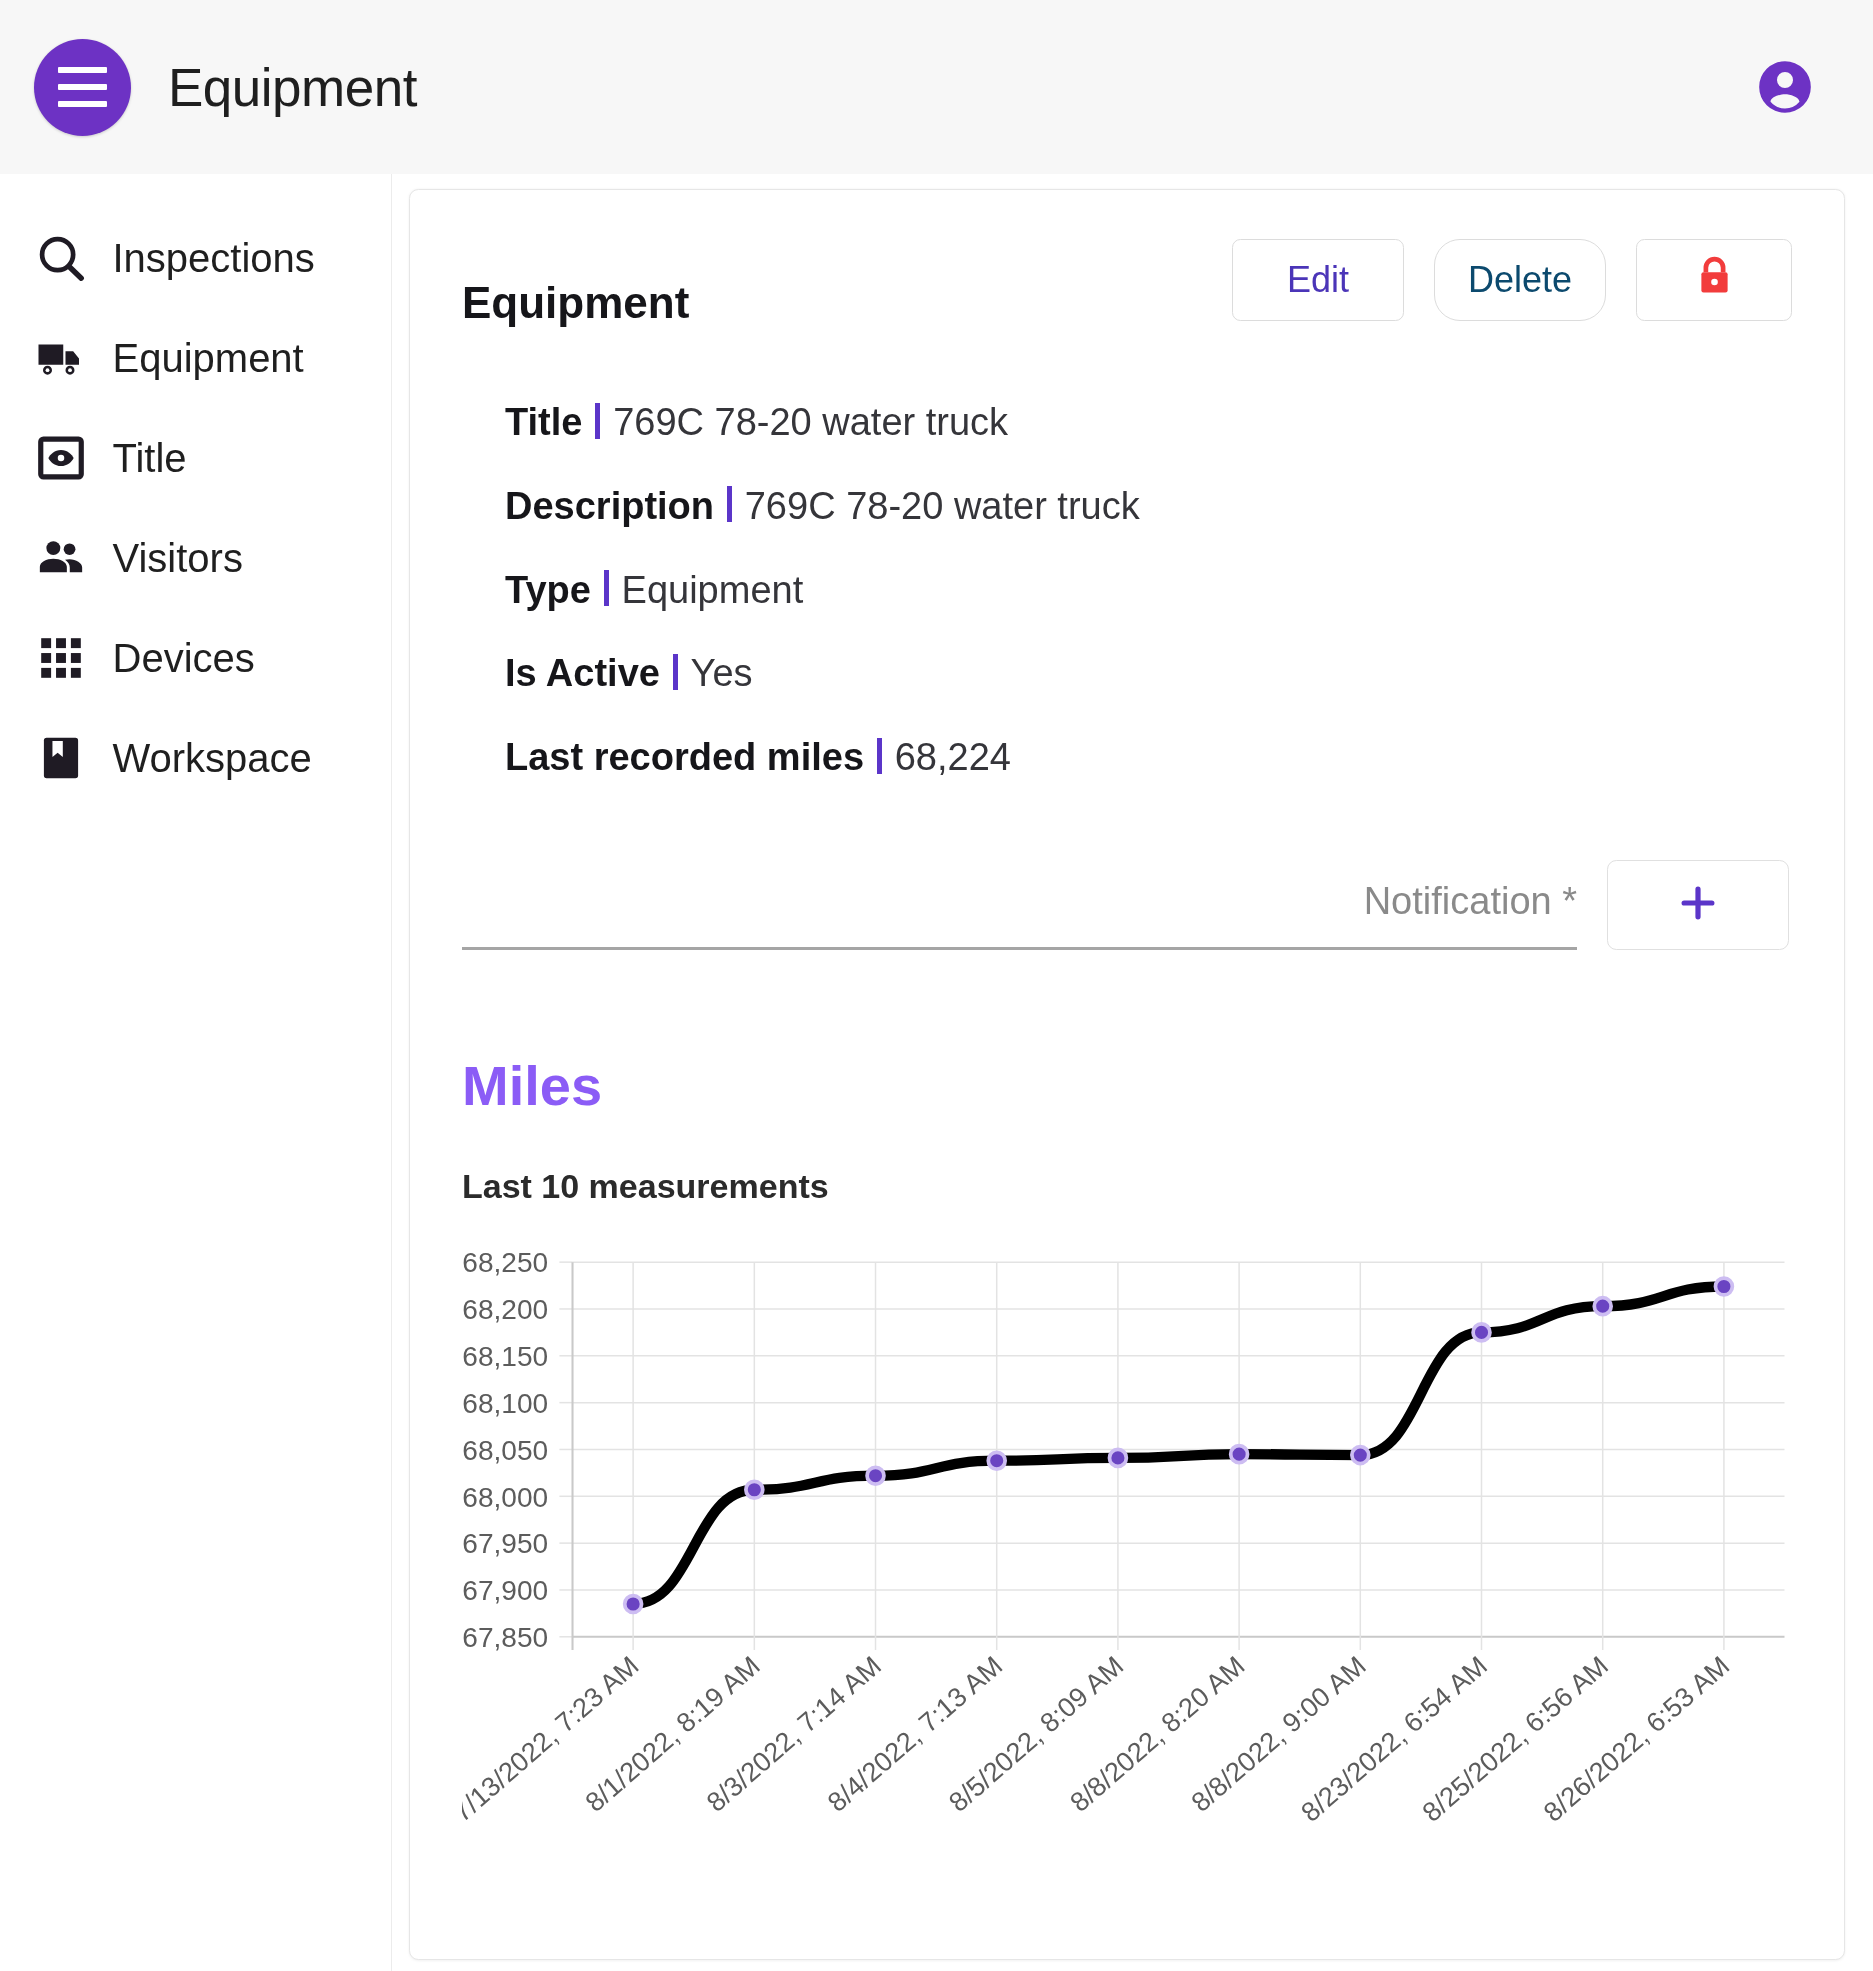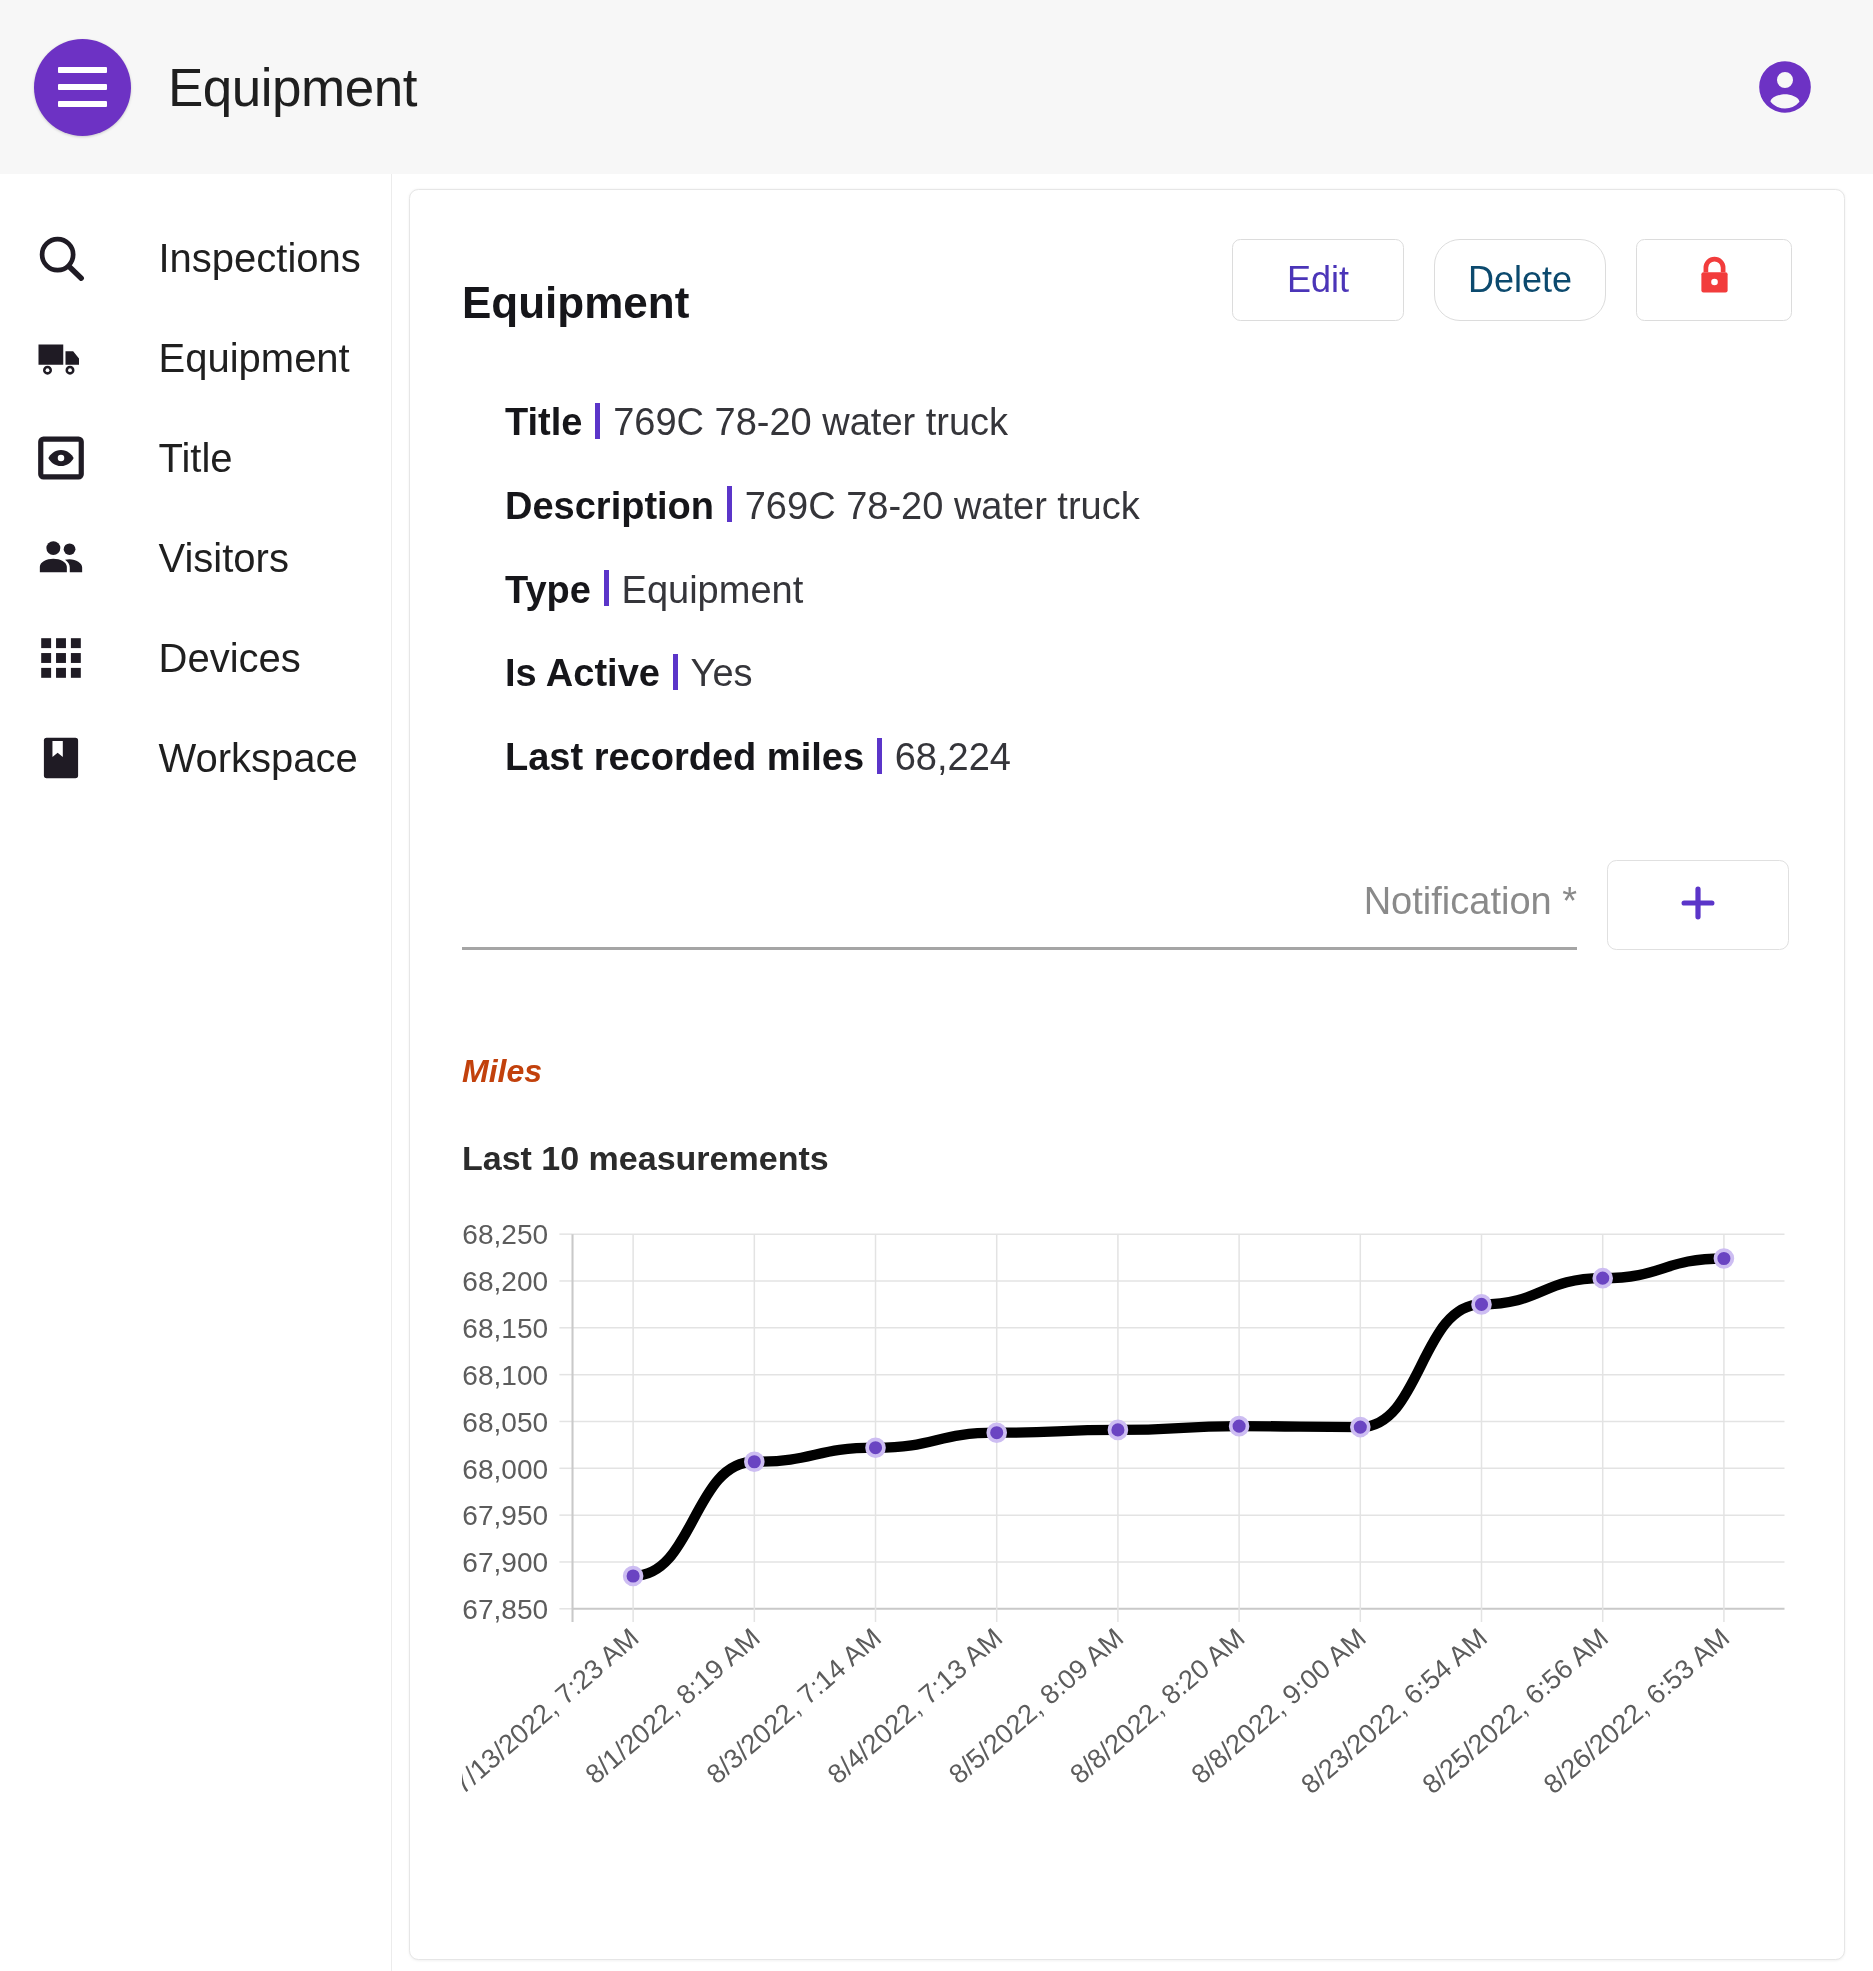--- a/index.html
+++ b/index.html
@@ -50,21 +50,20 @@
     background:#fff;
     padding-top:34px;
   }
   .nav-item {
     display:flex; align-items:center;
     height:100px;
     padding-left:32px;
     cursor:pointer;
     text-decoration:none;
     color:#1f1f1f;
-    gap:46px;
   }
   .nav-icon {
     width:58px; flex:0 0 58px;
     display:flex; align-items:center; justify-content:center;
     color:#1f1b24;
   }
   .nav-label { font-size:40px; margin-left:22.5px; color:#1f1f1f; }
 
   
   .main { flex:1; padding:15px 58px 0 17px; }
@@ -113,21 +112,21 @@
     font-size:38px; color:#8a8a8a; padding-bottom:24px; display:block;
   }
   .notif-underline { height:2.8px; background:#a5a5a5; width:100%; }
   .btn-add {
     margin-left:30px; width:182px; height:90px;
     border:0.9px solid #e0e0e0; border-radius:9.4px; background:#fff;
     cursor:pointer; display:flex; align-items:center; justify-content:center;
   }
 
   
-  .miles-title { font-size:32px; font-weight:700; color:#c2410c; margin-top:103px;font-style:italic; }
+  .miles-title { font-size:56px; font-weight:700; color:#8b5cf6; margin-top:103px; }
   .miles-sub { font-size:34px; font-weight:700; color:#2b2b2b; margin-top:49px; }
 
   
   .chart-wrap { margin-top:39px; position:relative; width:1330px; height:590px; }
   .chart-svg { display:block; }
   .ytick { font-size:30px; fill:#5c5c5c; text-anchor:end; font-family:"Liberation Sans", sans-serif; }
   .xtick { font-size:29px; fill:#5c5c5c; text-anchor:end; font-family:"Liberation Sans", sans-serif; }
   .gridline { stroke:#e3e3e3; stroke-width:1.6; }
   .axisline { stroke:#c9c9c9; stroke-width:2.2; }
   .dataline { fill:none; stroke:#000; stroke-width:11; stroke-linecap:round; stroke-linejoin:round; }

